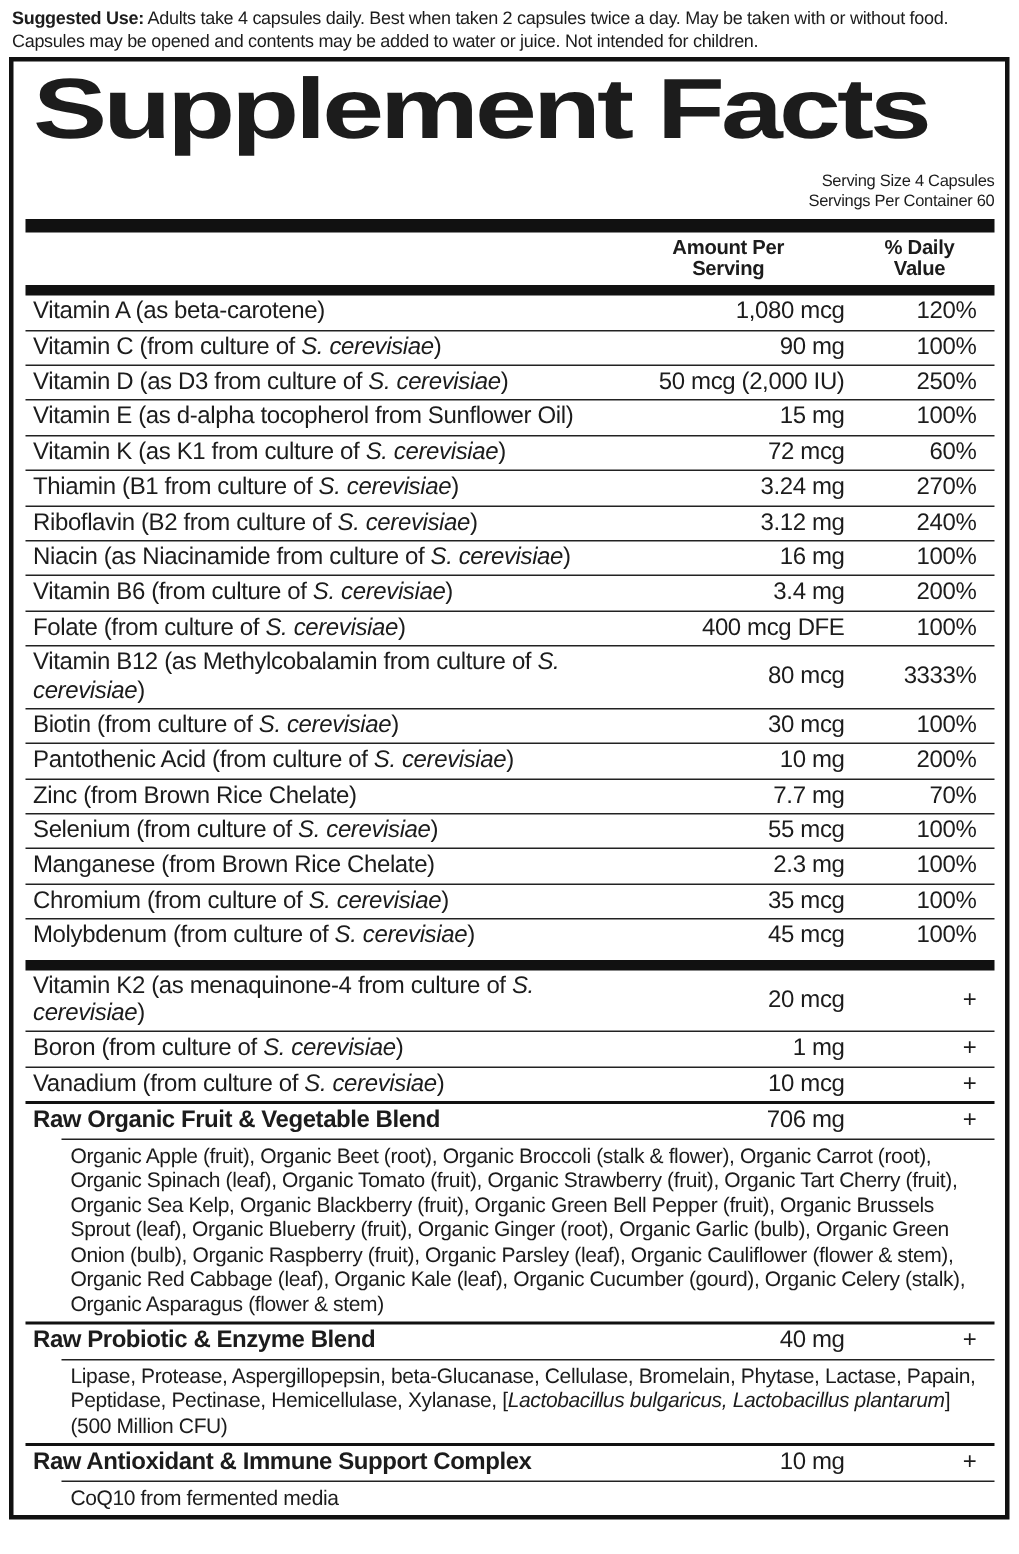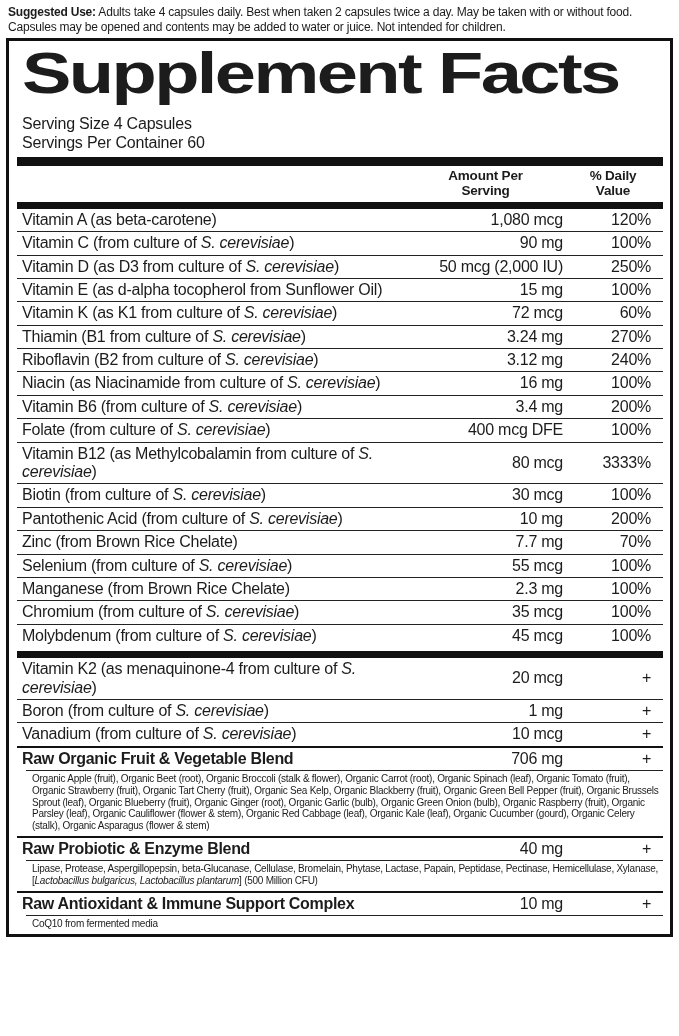--- a/index.html
+++ b/index.html
@@ -33,22 +33,23 @@
     display:inline-block;
     font-size:57px;
     font-weight:700;
     letter-spacing:-2px;
     transform:scaleX(1.30);
     transform-origin:0 50%;
     line-height:1.08;
   }
   .serving{
     padding:6px 0 2px 5px;
-    font-size:16px;line-height:1.15;
+    font-size:11px;line-height:1.15;
     letter-spacing:-0.2px;
+    text-align:right;
   }
   .bar{background:#111;}
   .bar-mid{height:9px;margin-top:3px;}
   .bar-head{height:7px;}
   .bar-sect{height:7px;margin-top:4px;}
   
   .head-row{
     display:flex;align-items:flex-end;
     padding:3px 0 3px 0;
     font-size:13.5px;font-weight:700;line-height:1.1;
@@ -68,24 +69,24 @@
   }
   .srow.first{border-top:none;}
   .nm{flex:1;padding-left:5px;}
   .amt{width:155px;text-align:right;white-space:nowrap;}
   .dv{width:100px;text-align:right;padding-right:12px;box-sizing:border-box;white-space:nowrap;}
   .blend-h{border-top:2.2px solid #111;font-weight:700;}
   .blend-h .nm{letter-spacing:-0.3px;}
   .blend-h .amt,.blend-h .dv{font-weight:400;}
   
   .detail{
-    margin-left:9px;
+    margin-left:24px;
     border-top:1.3px solid #222;
     padding:2px 0 4px 6px;
-    font-size:10px;line-height:1.18;
+    font-size:14px;line-height:1.18;
     letter-spacing:-0.25px;
   }
   .detail .dline{margin:0;}
   i{font-style:italic;}
 </style>
 </head>
 <body>
 
 <div class="suggested">
   <b>Suggested Use:</b><span> Adults take 4 capsules daily. Best when taken 2 capsules twice a day. May be taken with or without food. Capsules may be opened and contents may be added to water or juice. Not intended for children.</span>

